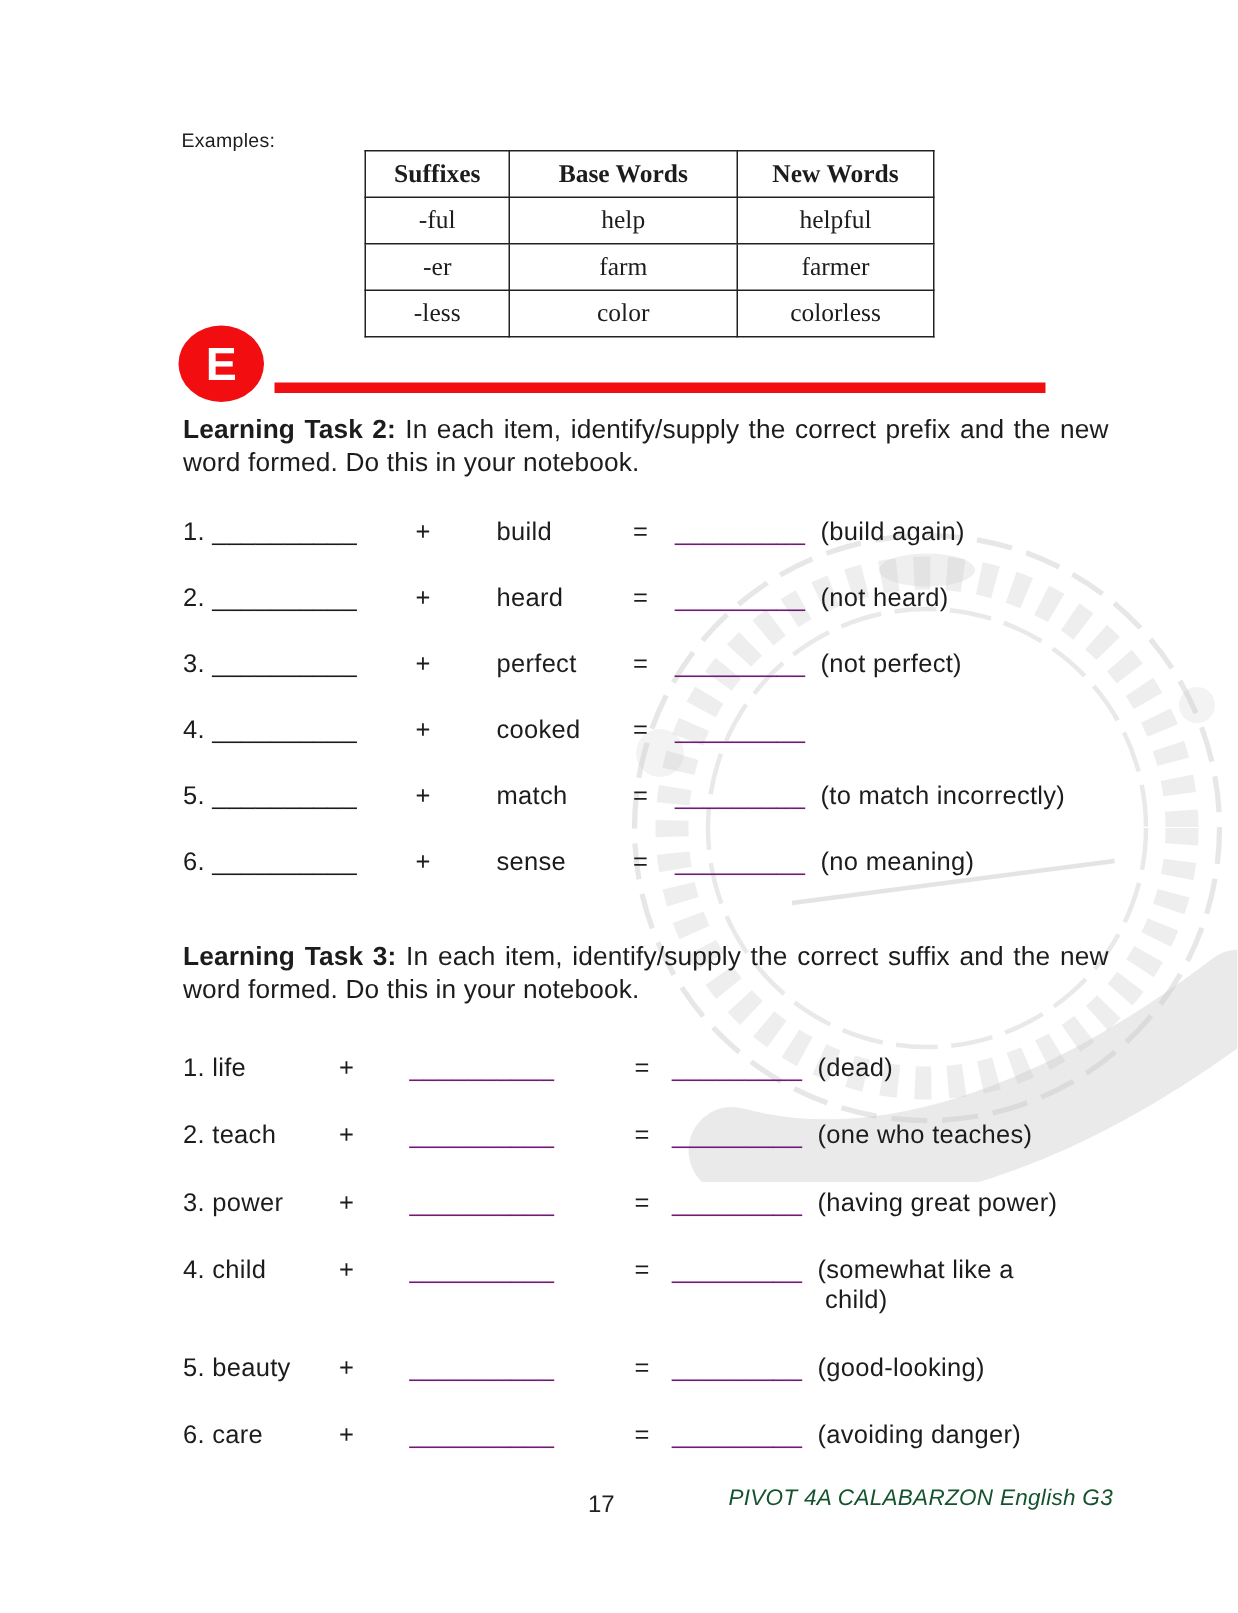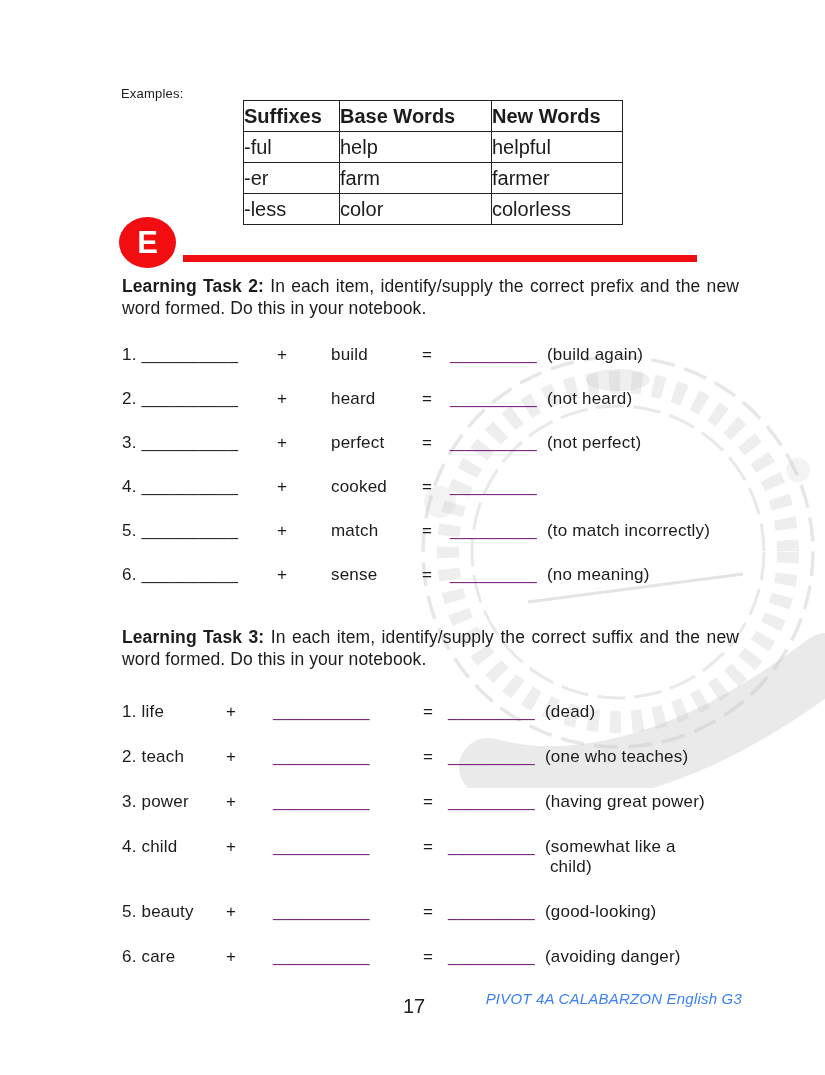--- a/index.html
+++ b/index.html
@@ -7,21 +7,21 @@
     position:relative;width:825px;height:1075px;background:#ffffff;
     font-family:"Liberation Sans",sans-serif;color:var(--text,#1c1c1c);
     overflow:hidden;
   }
   
   .wm{position:absolute;left:378px;top:352px;pointer-events:none;}
   
   .examples-label{position:absolute;left:121px;top:86px;font-size:13px;letter-spacing:.2px;}
   table.ex{
     position:absolute;left:243px;top:100px;border-collapse:collapse;table-layout:fixed;
-    font-size:20px;text-align:left;
+    font-size:17px;text-align:center;font-family:Liberation Serif, serif;
   }
   table.ex th,table.ex td{border:1.5px solid #222;padding:0;height:30px;vertical-align:middle;font-weight:normal;}
   table.ex th{font-weight:bold;}
   .colw0{width:95px;} .colw1{width:151px;} .colw2{width:130px;}
   
   .badge{
     position:absolute;left:119px;top:217px;width:57px;height:51px;border-radius:50%;
     background:var(--red,#f20d11);display:flex;align-items:center;justify-content:center;
   }
   .badge span{color:#fff;font-weight:bold;font-size:31px;line-height:1;}
@@ -34,22 +34,22 @@
   
   .rows{position:absolute;left:122px;width:660px;font-size:17px;}
   .rows.t2{top:345px;}
   .rows.t3{top:702px;}
   .row{display:grid;line-height:20px;margin-bottom:24px;letter-spacing:.2px;}
   .rows.t2 .row{grid-template-columns:155px 54px 91px 28px 97px auto;}
   .rows.t3 .row{grid-template-columns:104px 47px 150px 25px 97px auto;margin-bottom:25px;}
   .row .blank{color:#701a75;}
   .row .hint{white-space:pre-line;}
   
-  .pageno{position:absolute;left:392px;top:995px;width:44px;text-align:center;font-size:20px;color:#222;}
-  .source{position:absolute;right:83px;top:990px;font-size:15px;font-style:italic;letter-spacing:.2px;color:#3b82f6;}
+  .pageno{position:absolute;left:392px;top:995px;width:44px;text-align:left;font-size:16px;color:#222;}
+  .source{position:absolute;right:83px;top:990px;font-size:15px;font-style:italic;letter-spacing:.2px;color:#14532d;}
 </style>
 </head>
 <body>
 
 <div class="page">
 
   <svg class="wm" width="456" height="436" viewBox="0 0 456 436" aria-hidden="true">
     <g stroke="#c9c9c9" fill="none">
       <circle cx="240" cy="200" r="195" stroke-width="3.5" stroke-dasharray="24 10" opacity="0.45"></circle>
       <circle cx="240" cy="200" r="170" stroke-width="22" stroke-dasharray="11 11" opacity="0.32"></circle>

